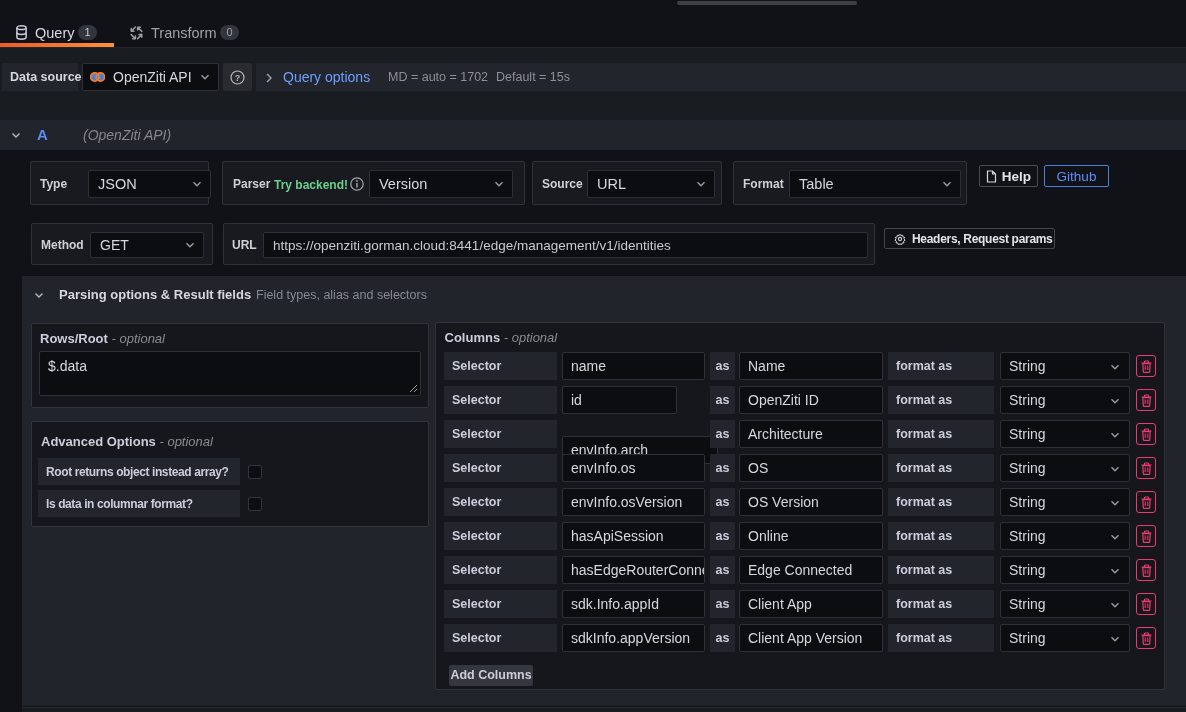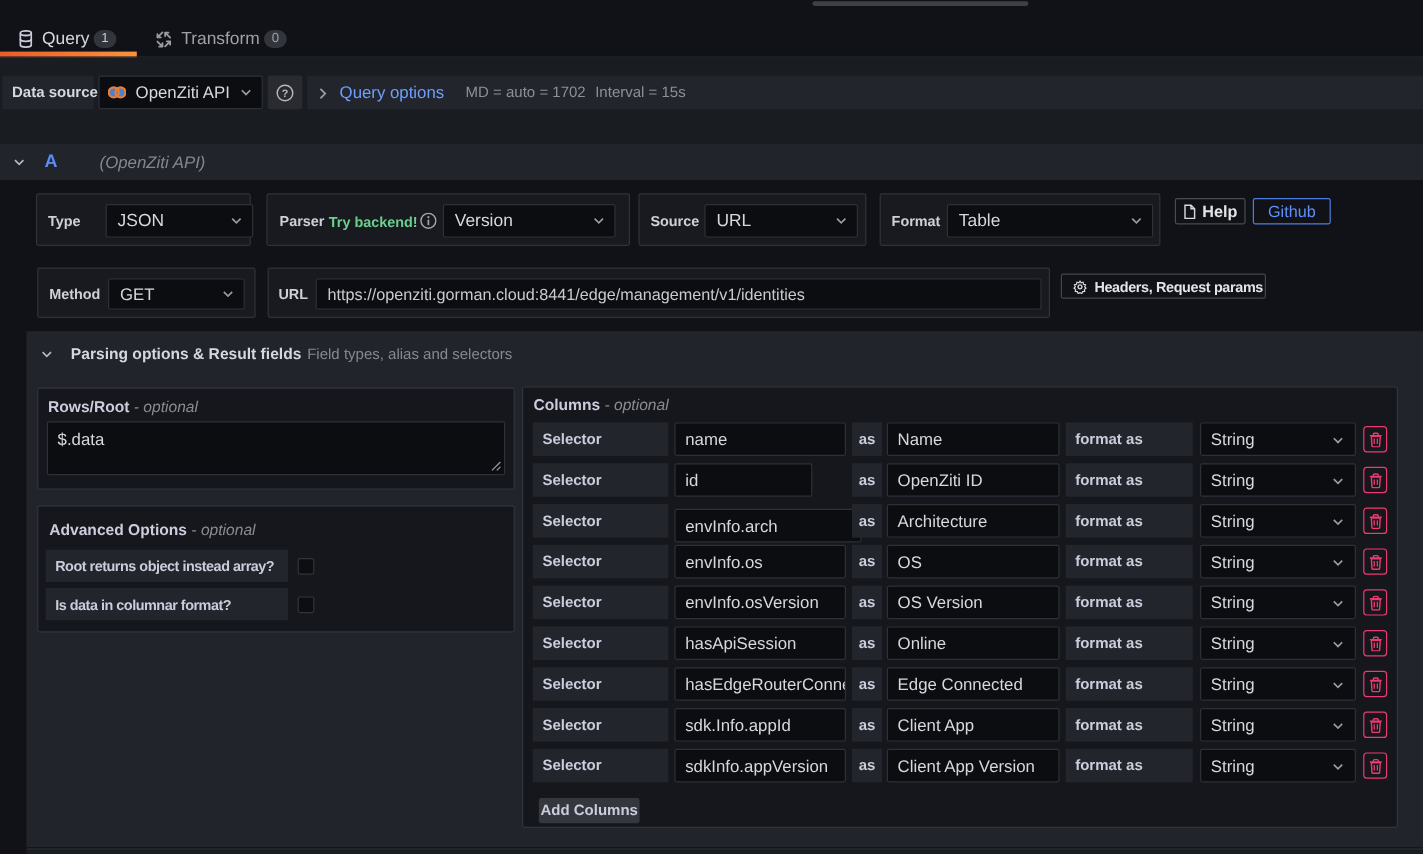--- a/index.html
+++ b/index.html
@@ -66,21 +66,21 @@
       <circle cx="7.5" cy="7.5" r="6.5" fill="none" stroke="#b6b7bf" stroke-width="1.2"></circle>
       <text x="7.5" y="10.7" font-size="9" font-weight="bold" fill="#b6b7bf" text-anchor="middle" font-family="Liberation Sans">?</text>
     </svg>
   </div>
   <div class="abs" style="left:256px; top:15px; width:930px; height:28px; background:#23252c;">
     <svg class="abs" style="left:9px; top:10px;" width="8" height="10" viewBox="0 0 8 10">
           <path d="M2 1 L6 5 L2 9" fill="none" stroke="#9a9ba3" stroke-width="1.5"></path>
         </svg>
     <div class="abs" style="left:27px; top:6px; color:#6e9fff; font-size:14px; font-weight:500;">Query options</div>
     <div class="abs" style="left:132px; top:7px; color:#8e8f99; font-size:12.5px;">MD = auto = 1702</div>
-    <div class="abs" style="left:240px; top:7px; color:#8e8f99; font-size:12.5px;">Interval = 15s</div>
+    <div class="abs" style="left:240px; top:7px; color:#8e8f99; font-size:12.5px;">Default = 15s</div>
   </div>
 </div>
 
 <div class="abs" style="left:0; top:120px; width:1186px; height:30px; background:#22242c;">
   <svg class="abs" style="left:11px; top:12px;" width="10" height="7" viewBox="0 0 10 7">
         <path d="M1.5 1.5 L5 5 L8.5 1.5" fill="none" stroke="#b6b7bf" stroke-width="1.4"></path>
       </svg>
   <div class="abs" style="left:37px; top:6px; color:#5b8df5; font-size:15px; font-weight:bold;">A</div>
   <div class="abs" style="left:83px; top:7px; color:#85868e; font-size:14px; font-style:italic;">(OpenZiti API)</div>
 </div>
@@ -231,21 +231,21 @@
   <div style="position:absolute; left:700px; top:3px; width:20px; height:22px; border:1.5px solid #eb3a6e; border-radius:3px;">
     <svg style="position:absolute; left:3.5px; top:3.5px;" width="11" height="13" viewBox="0 0 11 13">
       <path d="M0.5 3 h10 M3.5 3 v-1.2 a0.8 0.8 0 0 1 0.8 -0.8 h2.4 a0.8 0.8 0 0 1 0.8 0.8 v1.2" fill="none" stroke="#eb3a6e" stroke-width="1.2"></path>
       <path d="M1.8 3.6 h7.4 l-0.5 8 a0.9 0.9 0 0 1 -0.9 0.8 h-4.6 a0.9 0.9 0 0 1 -0.9 -0.8 z" fill="none" stroke="#eb3a6e" stroke-width="1.2"></path>
       <path d="M4.2 5.5 v4.5 M6.8 5.5 v4.5" stroke="#eb3a6e" stroke-width="1.1"></path>
     </svg>
   </div>
 </div>
           <div class="abs" style="left:0; top:97px; width:730px; height:28px;">
   <div class="chip" style="position:absolute; left:8px; top:0; width:113px; height:28px; padding-left:8px; font-size:12.5px;">Selector</div>
-  <div class="input" style="position:absolute; left:126px; top:4px; width:156px; height:28px; overflow:hidden;">
+  <div class="input" style="position:absolute; left:126px; top:16px; width:156px; height:28px; overflow:hidden;">
               <span style="margin-left:8px; font-size:14px; white-space:nowrap;">envInfo.arch</span>
             </div>
   <div class="chip" style="position:absolute; left:274px; top:0; width:25px; height:28px; justify-content:center; font-size:12.5px;">as</div>
   <div class="input" style="position:absolute; left:303px; top:0; width:144px; height:28px;">
               <span style="margin-left:8px; font-size:14px;">Architecture</span>
             </div>
   <div class="chip" style="position:absolute; left:452px; top:0; width:106px; height:28px; padding-left:8px; font-size:12.5px;">format as</div>
   <div class="input" style="position:absolute; left:564px; top:0; width:130px; height:28px;">
               <span style="margin-left:8px; font-size:14px;">String</span>
     <svg style="position:absolute; right:9px; top:11px;" width="10" height="7" viewBox="0 0 10 7">

